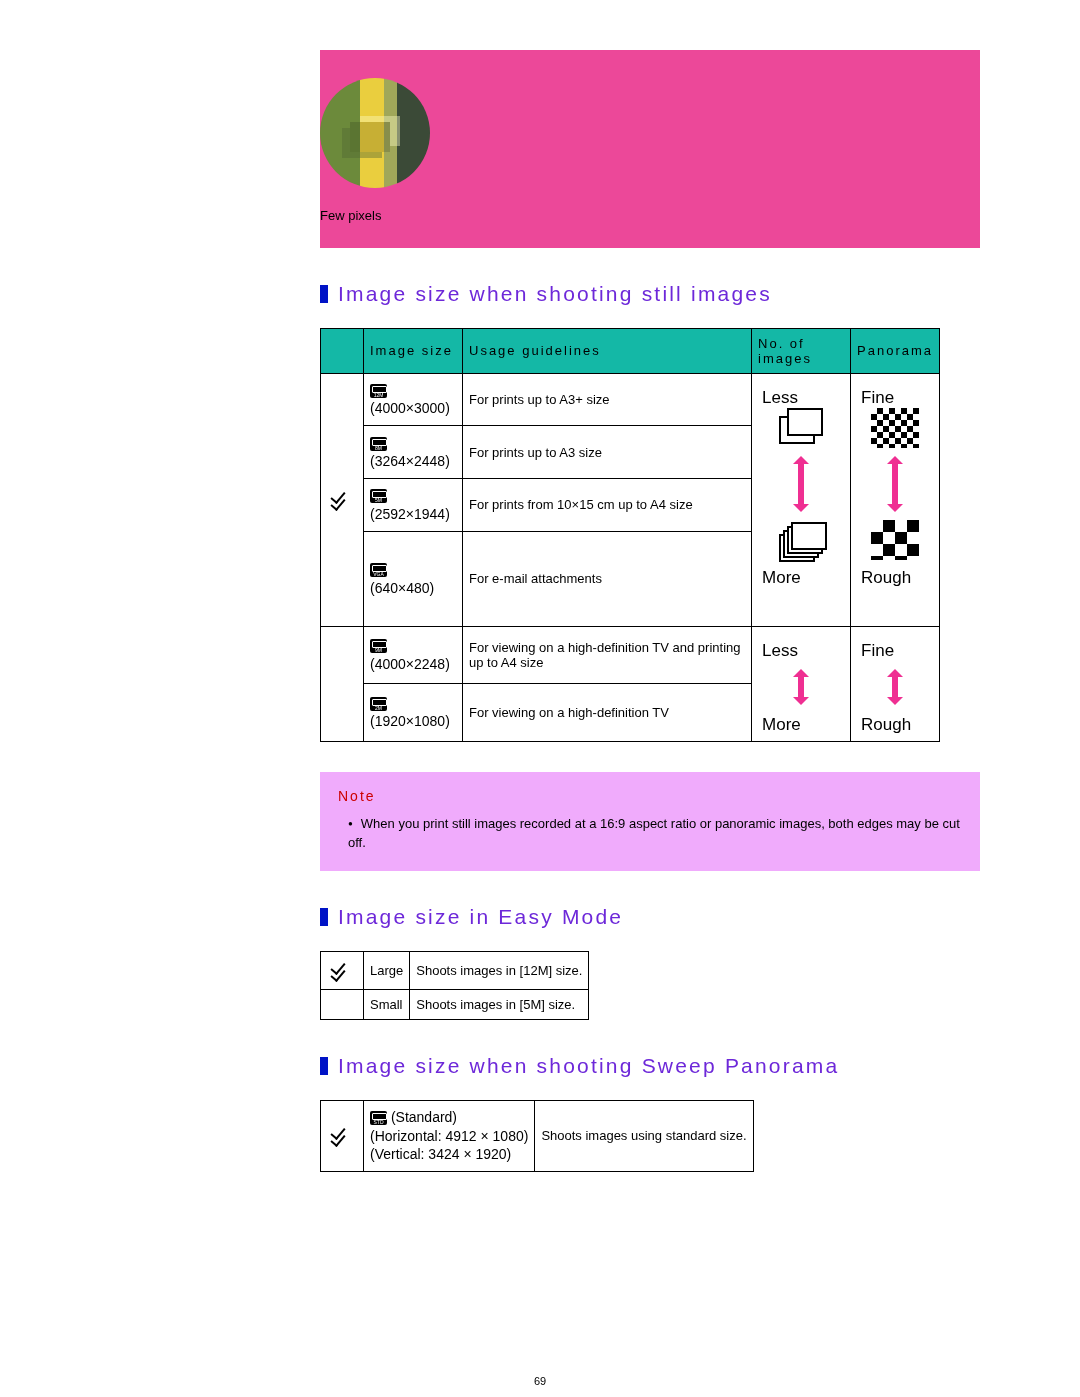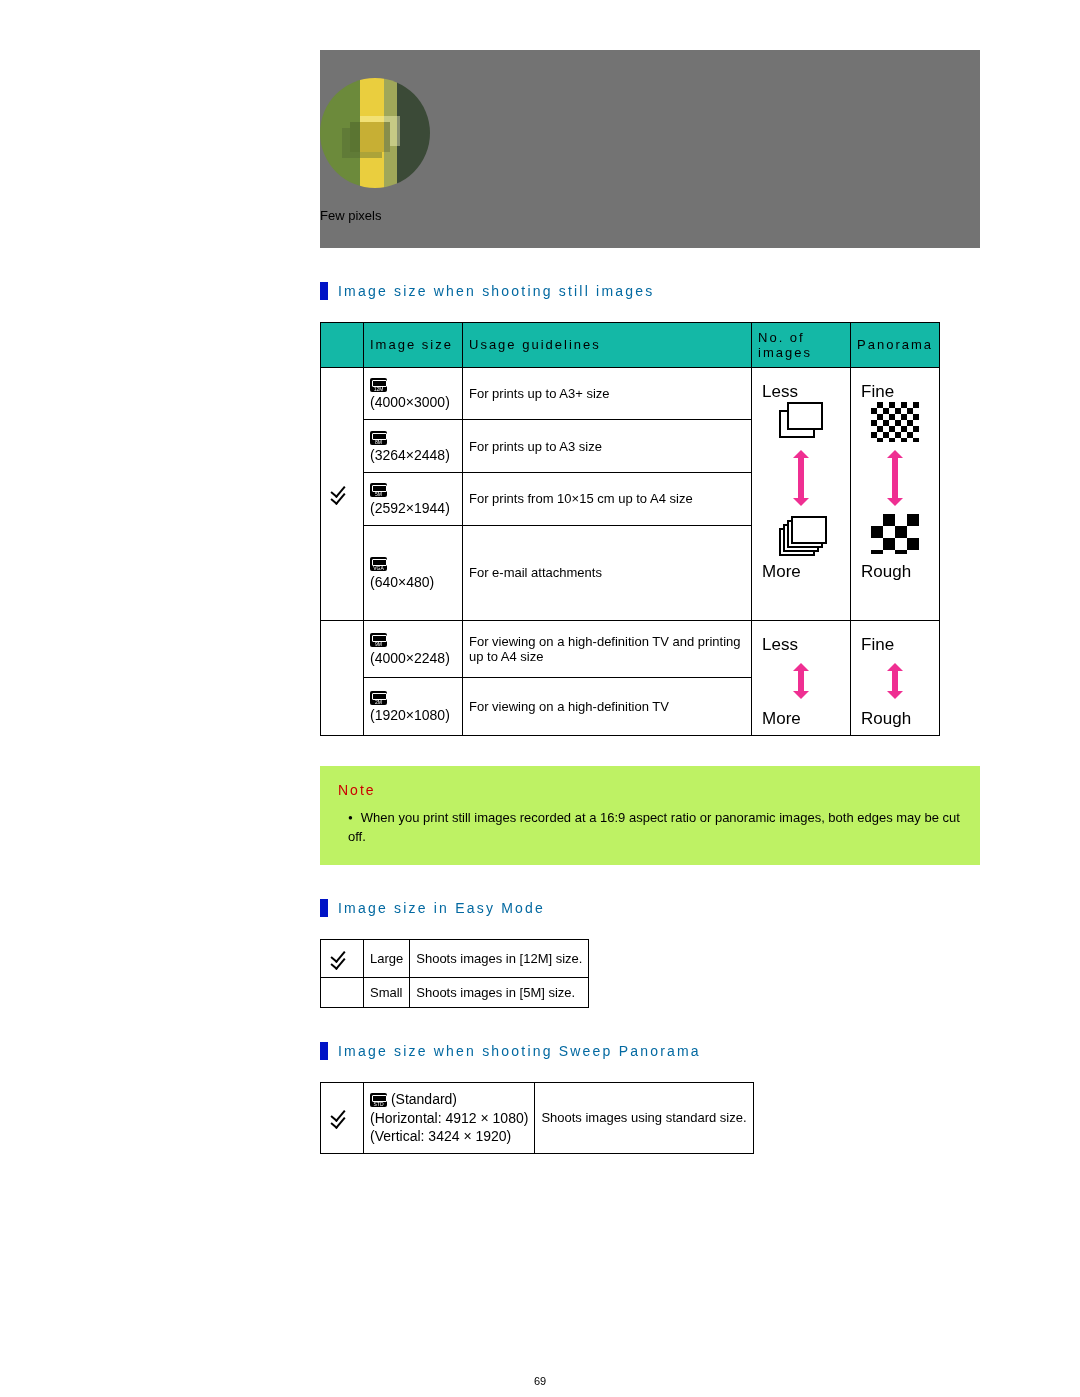--- a/index.html
+++ b/index.html
@@ -1,31 +1,31 @@
 <!DOCTYPE html>
 <html><head>
 <meta charset="utf-8">
 <style>
   body{margin:0;background:#fff;font-family:Arial,Helvetica,sans-serif;font-size:13px;color:#000;}
   .page{width:1080px;min-height:1397px;margin:0 auto;position:relative;}
   .content{padding:50px 100px 40px 320px;}
   
-  .slab{background:#737373;padding:18px 18px 22px 0;margin-bottom:26px;}
+  .slab{background:#ec4899;padding:18px 18px 22px 0;margin-bottom:26px;}
   .pixcircle{width:110px;height:110px;border-radius:55px;overflow:hidden;margin:10px 0 18px 0;
     background:
       linear-gradient(90deg,#6c8a3b 0 36%,#eace3e 36% 58%,#a0a759 58% 70%,#3b4a37 70% 100%),
       #6c8a3b;
     position:relative;}
   .pixcircle::after{content:"";position:absolute;left:30px;top:44px;width:40px;height:30px;
     background:rgba(0,0,0,.15);box-shadow:10px -6px 0 rgba(255,255,200,.4),-8px 6px 0 rgba(80,100,50,.4);}
   .smallcap{font-size:13px;color:#000;line-height:1.5;}
   
   .sect{display:flex;align-items:center;gap:10px;margin:34px 0 22px 0;}
   .sect .bar{width:8px;height:18px;background:#0013c6;}
-  .sect .ttl{font-size:14px;letter-spacing:2.2px;color:#0369a1;}
+  .sect .ttl{font-size:21px;letter-spacing:2.2px;color:#6d28d9;}
   
   table{border-collapse:collapse;font-size:13px;}
   th,td{border:1px solid #000;padding:7px 6px;vertical-align:middle;text-align:left;}
   th{background:#14b8a6;font-weight:normal;letter-spacing:2px;font-size:13px;}
   .thin{width:30px;text-align:center;}
   .sz{font-size:14px;line-height:1.35;white-space:nowrap;}
   .usage{font-size:13px;}
   .dcheck{position:relative;width:22px;height:20px;display:inline-block;}
   .dcheck::before,.dcheck::after{content:"";position:absolute;border-left:2px solid #000;border-bottom:2px solid #000;width:12px;height:6px;transform:rotate(-50deg);}
   .dcheck::before{left:0;top:4px;}
@@ -55,21 +55,21 @@
       linear-gradient(45deg,#000 25%,transparent 25%) 0 0/12px 12px,
       linear-gradient(-45deg,#000 25%,transparent 25%) 0 6px/12px 12px,
       linear-gradient(45deg,transparent 75%,#000 75%) 6px -6px/12px 12px,
       linear-gradient(-45deg,transparent 75%,#000 75%) -6px 0/12px 12px,
       #fff;}
   .cb.big{background-size:24px 24px,24px 24px,24px 24px,24px 24px;
           background-position:0 0,0 12px,12px -12px,-12px 0;}
   .cellcol{text-align:center;vertical-align:top;padding:6px 10px;}
   .stacklbl{font-size:17px;margin-top:8px;}
   
-  .notebox{background:#bef264;padding:16px 18px 18px 18px;margin:30px 0 10px 0;}
+  .notebox{background:#f0abfc;padding:16px 18px 18px 18px;margin:30px 0 10px 0;}
   .nhead{color:#cc0000;letter-spacing:2px;font-size:14px;margin-bottom:10px;}
   .nbody{font-size:13px;line-height:1.5;padding-left:10px;}
   .bullet::before{content:"\25CF";font-size:8px;margin-right:8px;vertical-align:2px;}
   .pagenum{position:absolute;left:0;right:0;bottom:10px;text-align:center;font-size:11px;}
 </style>
 </head>
 <body>
 
 <div class="page">
   <div class="content">

